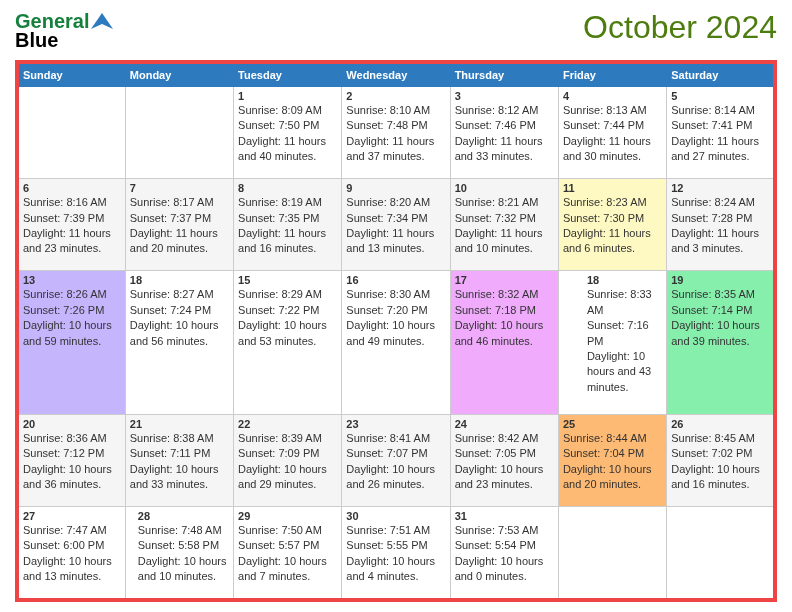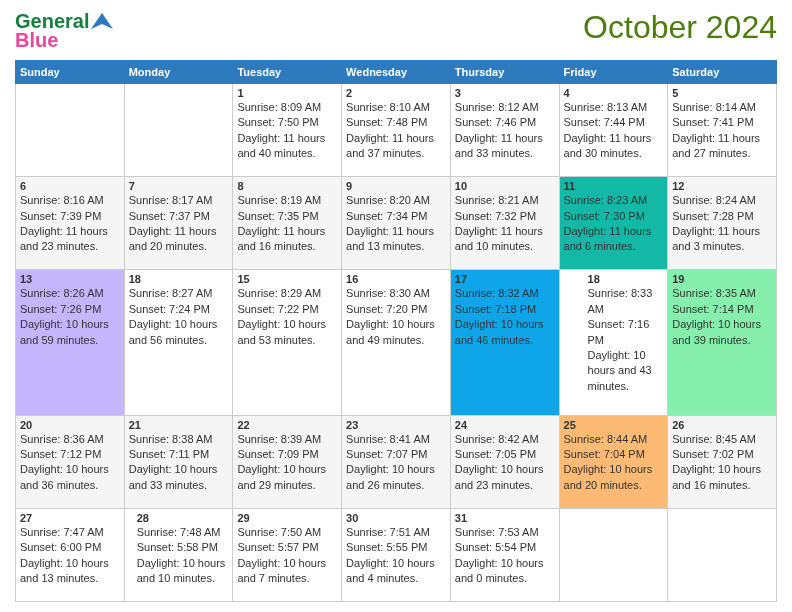--- a/index.html
+++ b/index.html
@@ -36,21 +36,21 @@
       font-weight: 300;
       color: #4d7c0f;
       line-height: 1.1;
     }
     .location {
       font-size: 14px;
       color: #555;
     }
     .calendar {
       flex: 1;
-      border: 1px solid #ef4444;
+      border: 4px solid #ef4444;
       border-collapse: collapse;
       width: 100%;
       table-layout: fixed;
     }
     .calendar th {
       background: #2d7abf;
       color: #fff;
       font-size: 11px;
       font-weight: bold;
       padding: 5px 4px;
@@ -96,21 +96,21 @@
 
 <div class="page">
   <div class="header">
     <div class="logo">
       <div class="logo-wrapper">
         <span style="font-size:20px;font-weight:bold;color:#15803d;">General</span>
         <svg width="22" height="22" viewBox="0 0 22 22">
           <polygon points="11,2 22,18 11,13 0,18" fill="#2d7abf"></polygon>
         </svg>
       </div>
-      <span style="font-size:20px;font-weight:bold;color:#ec4899;margin-top:-4px;">Blue</span>
+      <span style="font-size:20px;font-weight:bold;color:#000000;margin-top:-4px;">Blue</span>
     </div>
     <div class="title-block">
       <div class="month-year">October 2024</div>
     </div>
   </div>
 
   <table class="calendar">
     <thead>
       <tr>
         <th>Sunday</th>
@@ -161,21 +161,21 @@
             <div class="day-info">Sunrise: 8:19 AM<br>Sunset: 7:35 PM<br>Daylight: 11 hours and 16 minutes.</div>
           </td>
           <td style="background: rgb(245, 245, 245);">
             <span class="day-num">9</span>
             <div class="day-info">Sunrise: 8:20 AM<br>Sunset: 7:34 PM<br>Daylight: 11 hours and 13 minutes.</div>
           </td>
           <td style="background: rgb(245, 245, 245);">
             <span class="day-num">10</span>
             <div class="day-info">Sunrise: 8:21 AM<br>Sunset: 7:32 PM<br>Daylight: 11 hours and 10 minutes.</div>
           </td>
-          <td style="background: #14b8a6;">
+          <td style="background: #fef9c3;">
             <span class="day-num">11</span>
             <div class="day-info">Sunrise: 8:23 AM<br>Sunset: 7:30 PM<br>Daylight: 11 hours and 6 minutes.</div>
           </td>
           <td style="background: rgb(245, 245, 245);">
             <span class="day-num">12</span>
             <div class="day-info">Sunrise: 8:24 AM<br>Sunset: 7:28 PM<br>Daylight: 11 hours and 3 minutes.</div>
           </td>
         </tr>
         <tr>
           <td style="background: #c4b5fd;">
@@ -187,21 +187,21 @@
             <div class="day-info">Sunrise: 8:27 AM<br>Sunset: 7:24 PM<br>Daylight: 10 hours and 56 minutes.</div>
           </td>
           <td style="background: rgb(255, 255, 255);">
             <span class="day-num">15</span>
             <div class="day-info">Sunrise: 8:29 AM<br>Sunset: 7:22 PM<br>Daylight: 10 hours and 53 minutes.</div>
           </td>
           <td style="background: rgb(255, 255, 255);">
             <span class="day-num">16</span>
             <div class="day-info">Sunrise: 8:30 AM<br>Sunset: 7:20 PM<br>Daylight: 10 hours and 49 minutes.</div>
           </td>
-          <td style="background: #0ea5e9;">
+          <td style="background: #f0abfc;">
             <span class="day-num">17</span>
             <div class="day-info">Sunrise: 8:32 AM<br>Sunset: 7:18 PM<br>Daylight: 10 hours and 46 minutes.</div>
           </td>
           <td style="background: rgb(255, 255, 255); padding-left: 28px;">
             <span class="day-num">18</span>
             <div class="day-info">Sunrise: 8:33 AM<br>Sunset: 7:16 PM<br>Daylight: 10 hours and 43 minutes.</div>
           </td>
           <td style="background: #86efac;">
             <span class="day-num">19</span>
             <div class="day-info">Sunrise: 8:35 AM<br>Sunset: 7:14 PM<br>Daylight: 10 hours and 39 minutes.</div>

